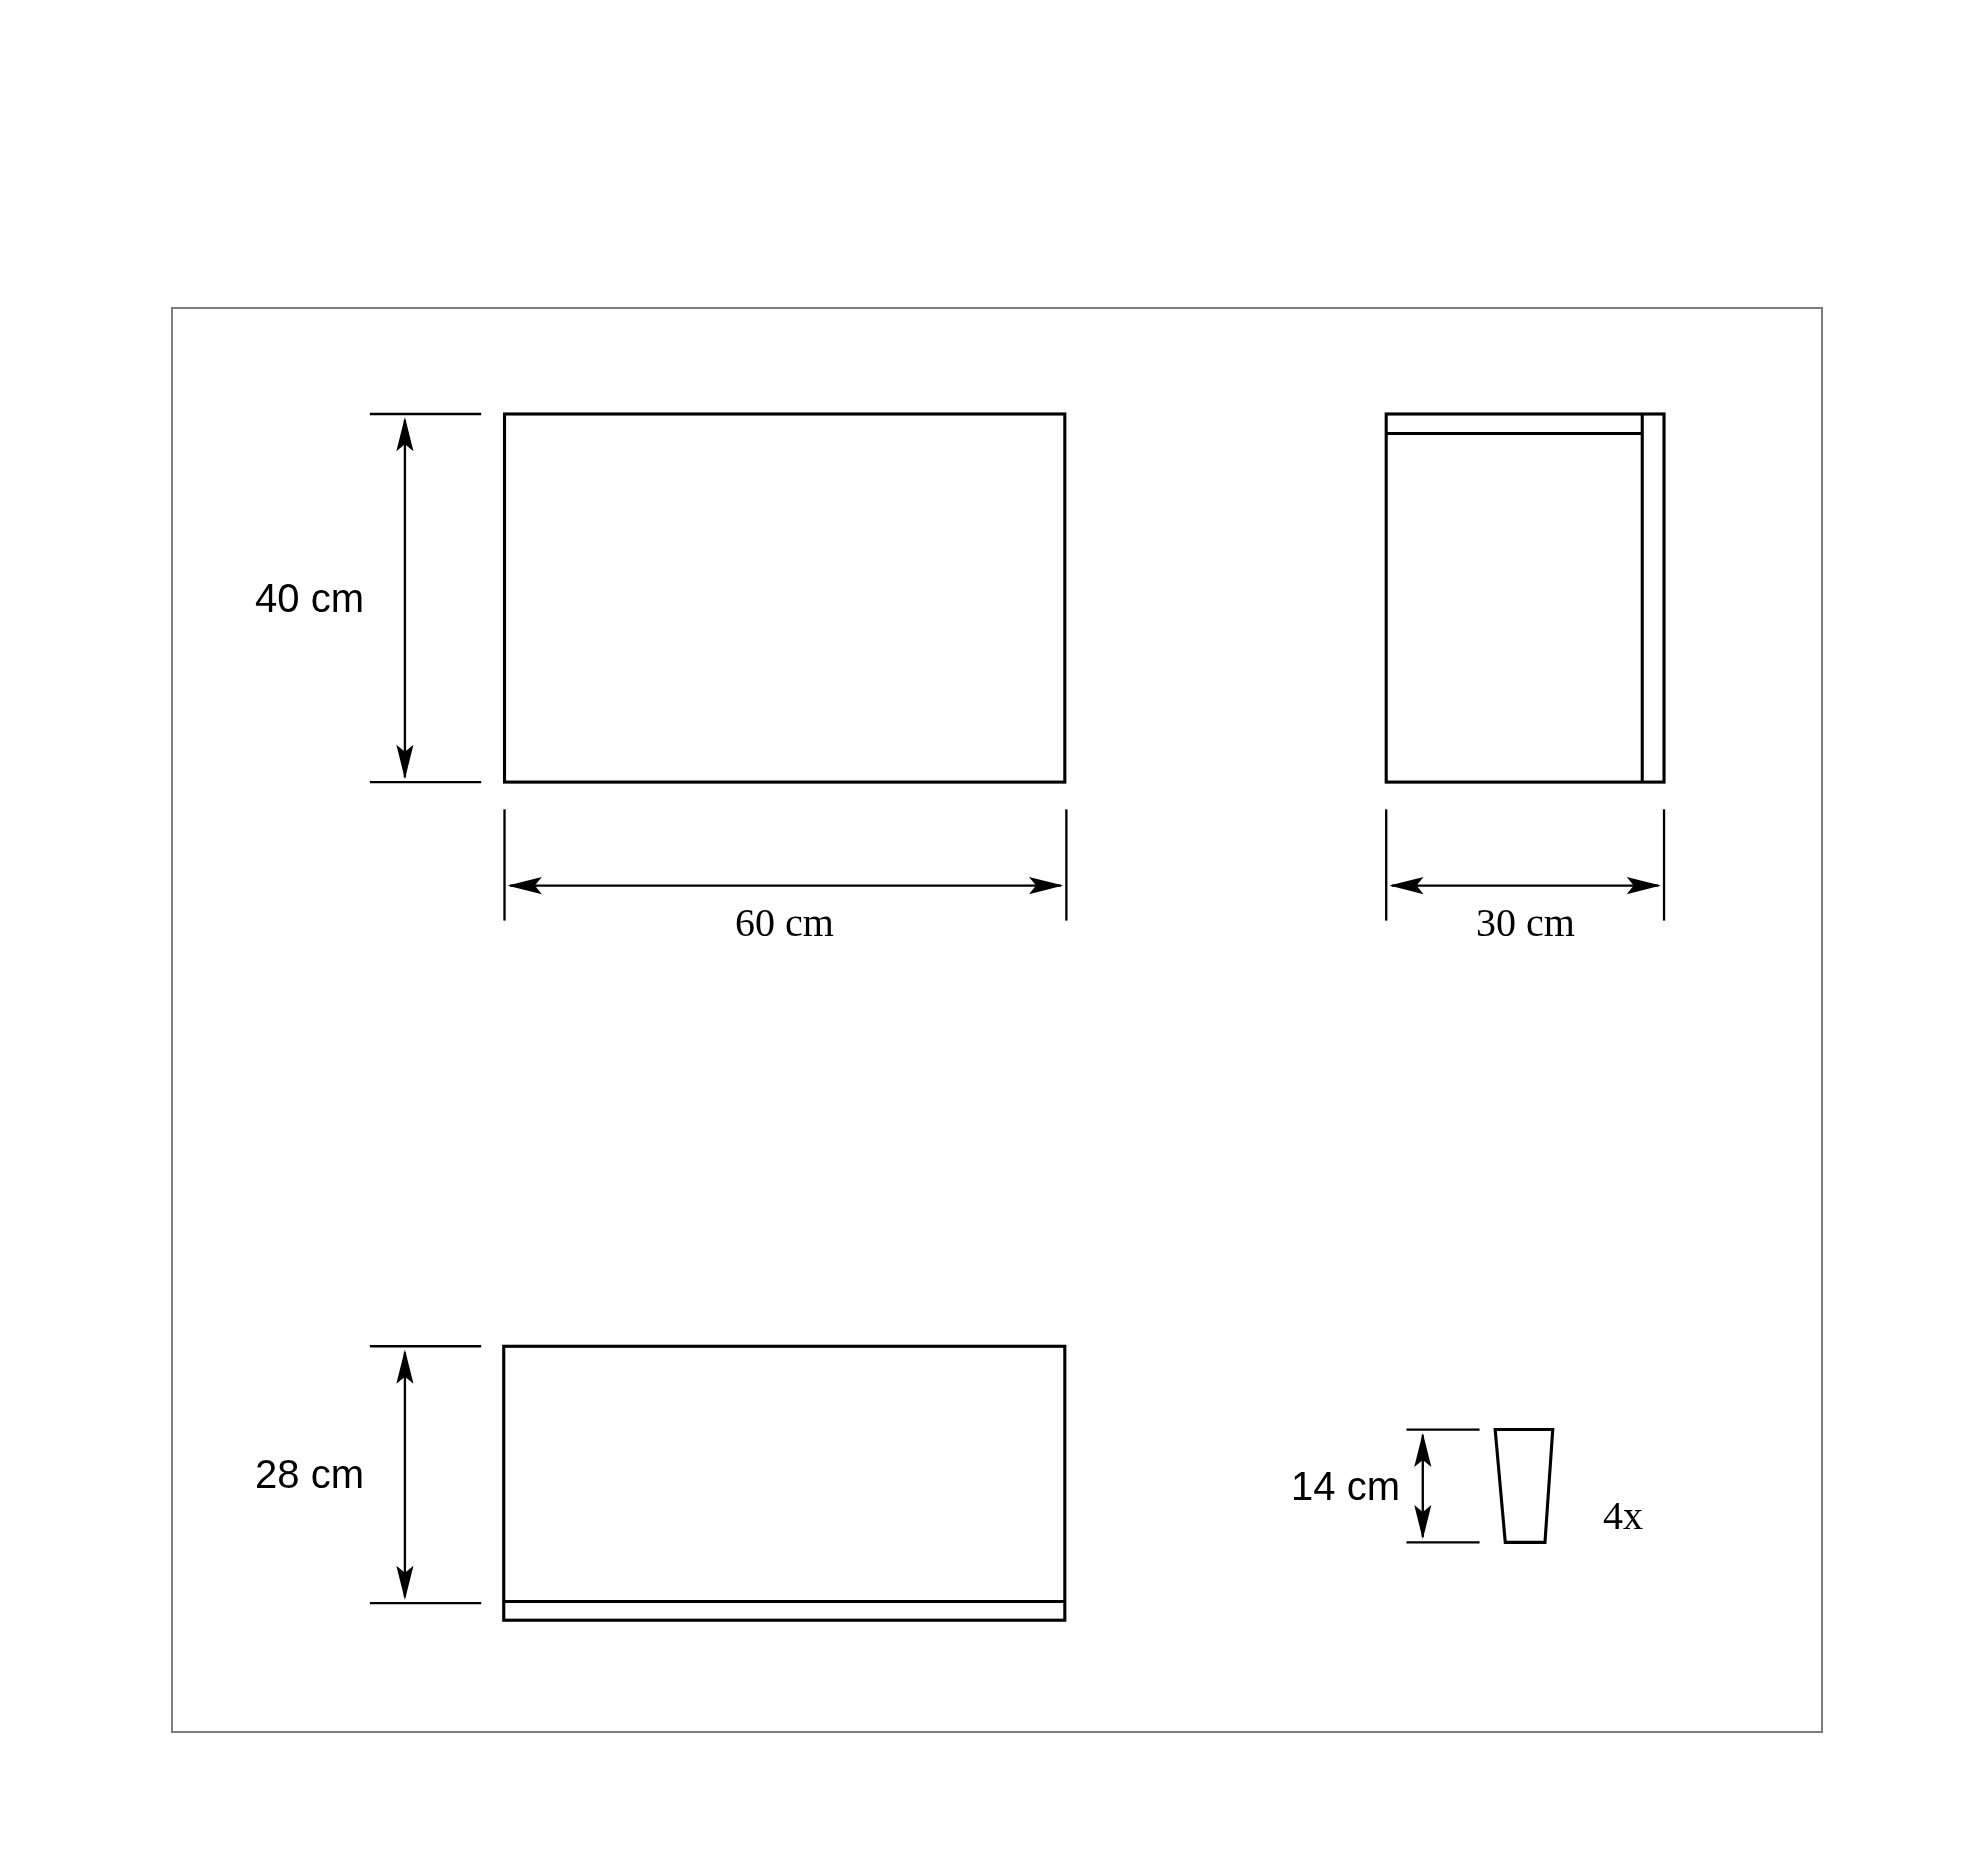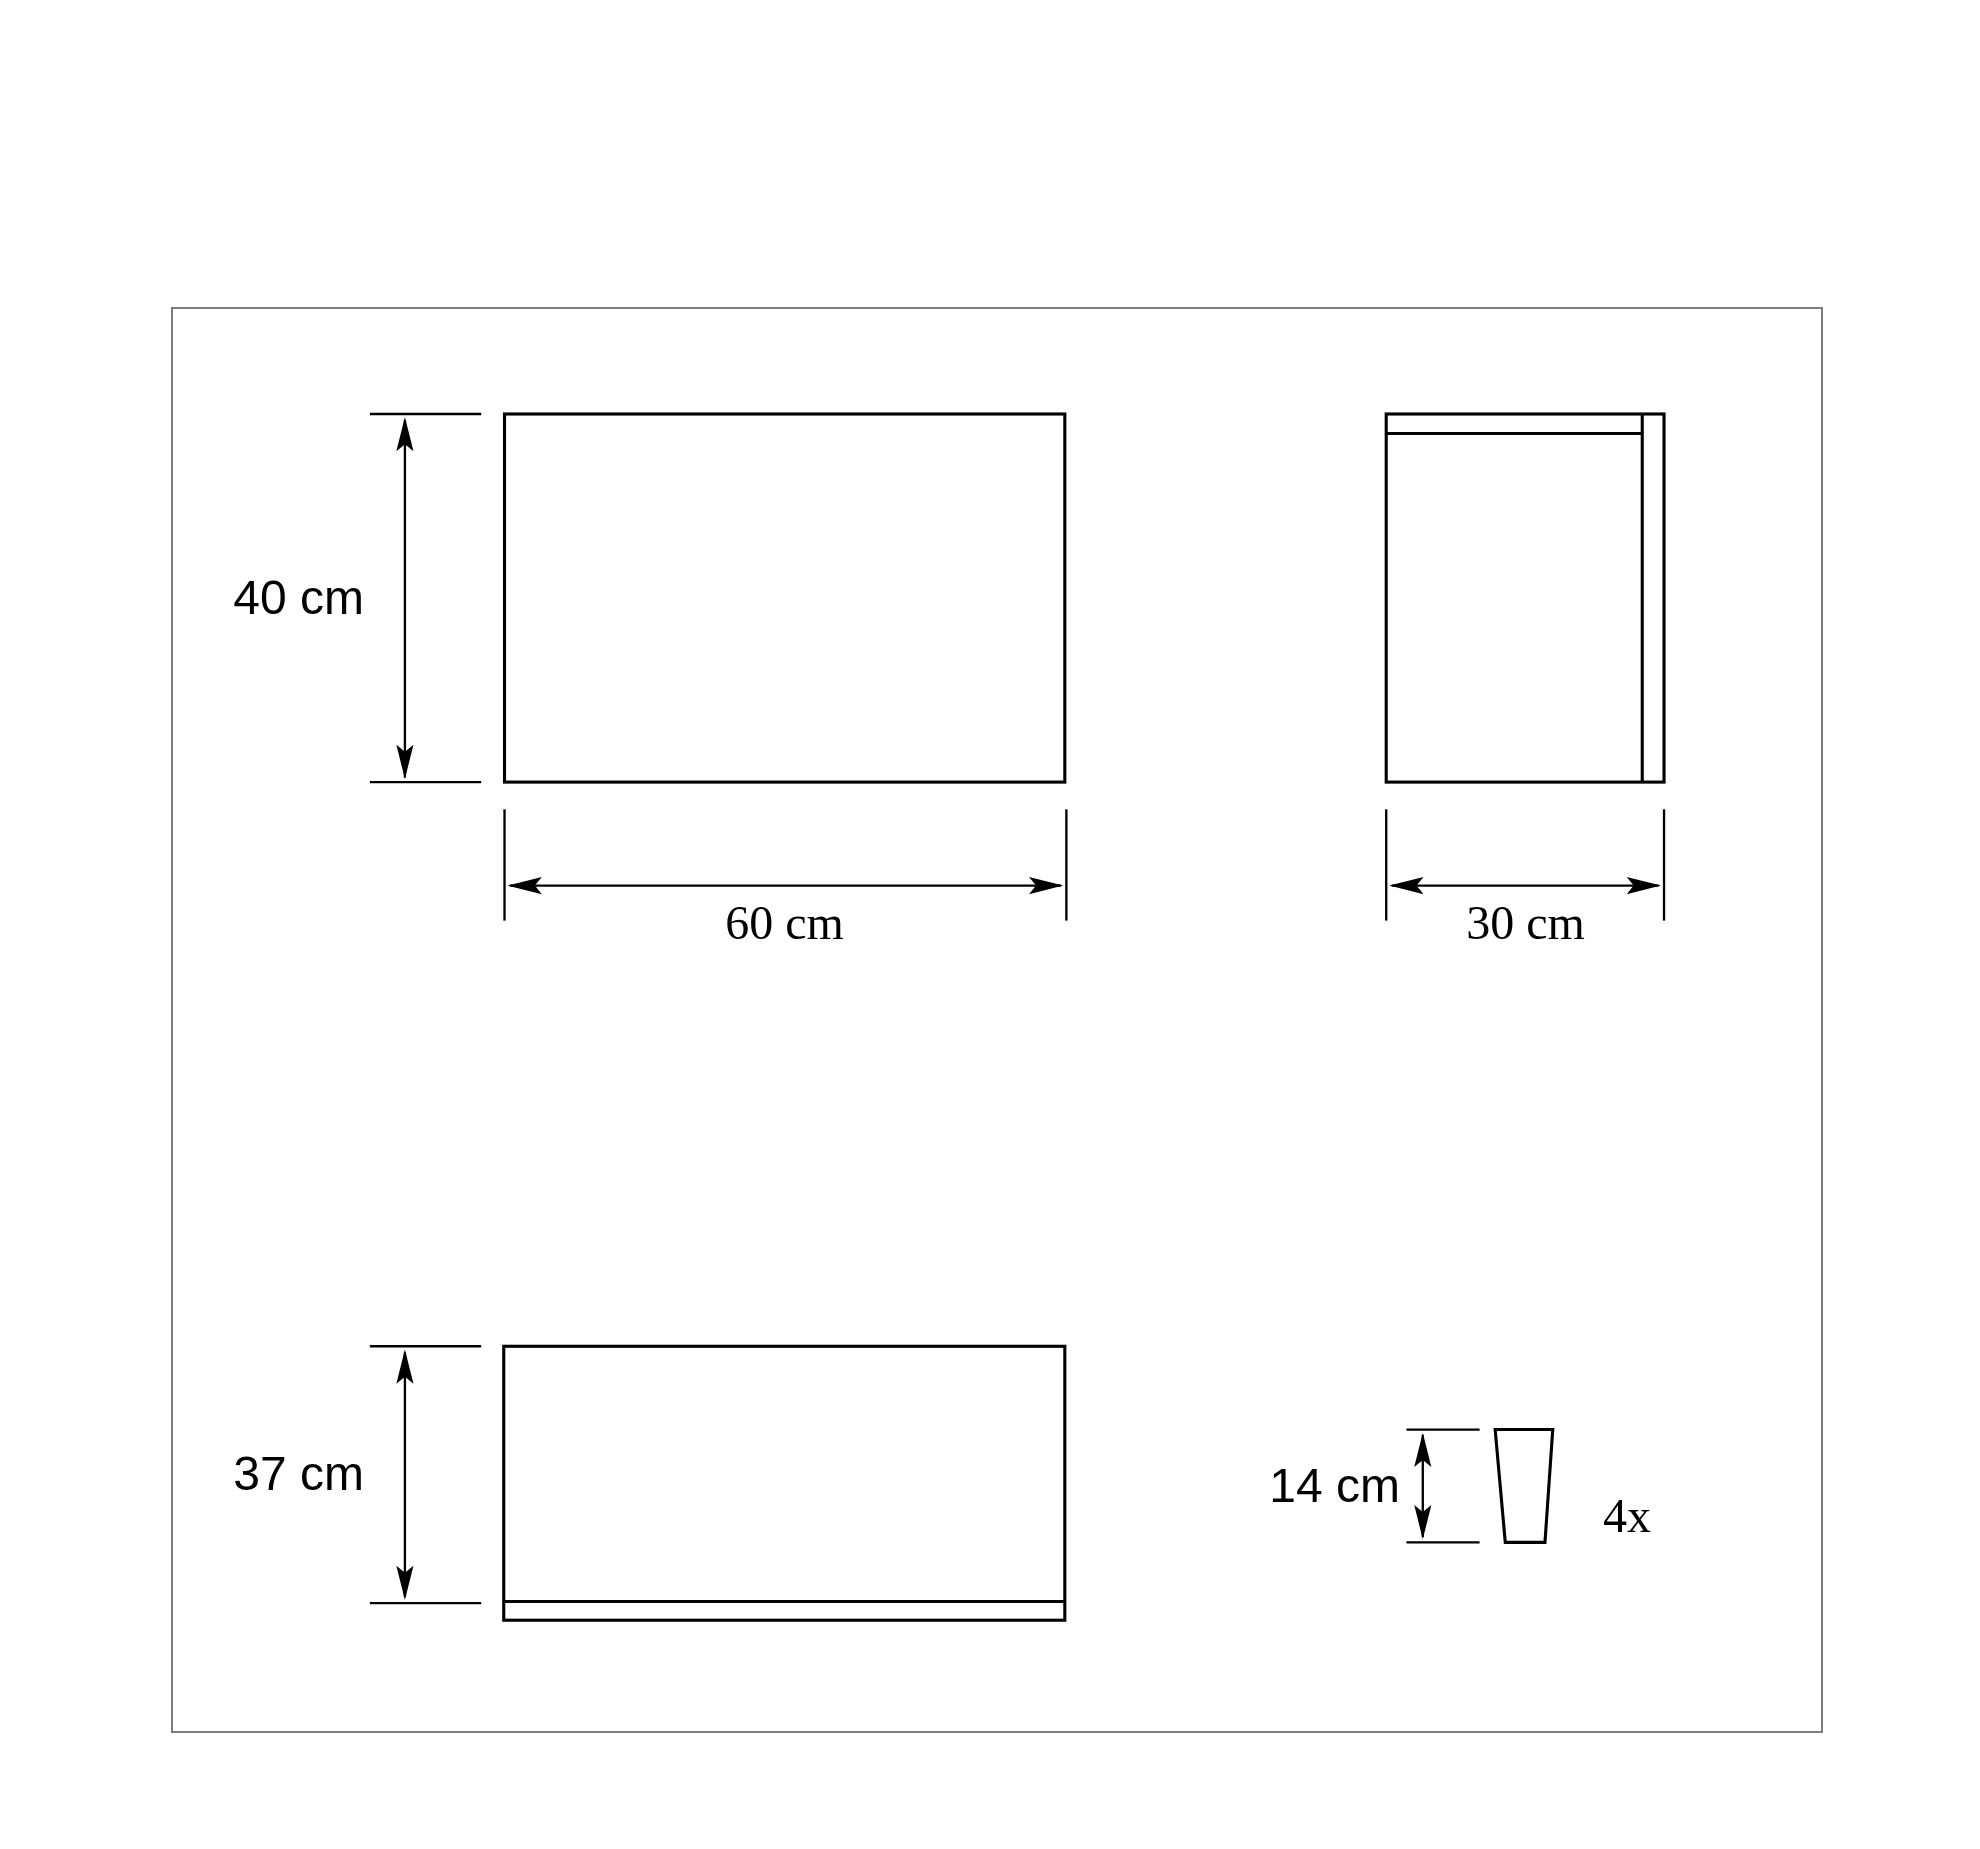--- a/index.html
+++ b/index.html
@@ -35,21 +35,21 @@
   }
   .drawing-svg {
     position: absolute;
     left: 0;
     top: 0;
     width: 1981px;
     height: 1849px;
   }
   .dim-label {
     position: absolute;
-    font-size: 48px;
+    font-size: 40px;
     line-height: 40px;
     color: #000000;
     white-space: nowrap;
   }
   .dim-label.right { text-align: right; }
   .dim-label.center { text-align: center; font-family: Liberation Serif, serif; }
 </style>
 </head>
 <body>
 
@@ -101,20 +101,20 @@
     <polygon points="1828,1841 1817,1885 1828,1876 1839,1885" fill="#000000"></polygon>
     <polygon points="1828,1978 1817,1934 1828,1943 1839,1934" fill="#000000"></polygon>
   </svg>
 
   <div class="dim-label right" style="left:187px; top:578px; width:177px;">40 cm</div>
 
   <div class="dim-label center" style="left:668px; top:903px; width:233px;">60 cm</div>
 
   <div class="dim-label center" style="left:1409px; top:903px; width:233px;">30 cm</div>
 
-  <div class="dim-label right" style="left:187px; top:1454px; width:177px;">37 cm</div>
+  <div class="dim-label right" style="left:187px; top:1454px; width:177px;">28 cm</div>
 
   <div class="dim-label right" style="left:1227px; top:1466px; width:173px;">14 cm</div>
 
   <div class="dim-label" style="left:1603px; top:1496px;font-family:Liberation Serif, serif;">4x</div>
 
 </div>
 
 
 </body></html>

